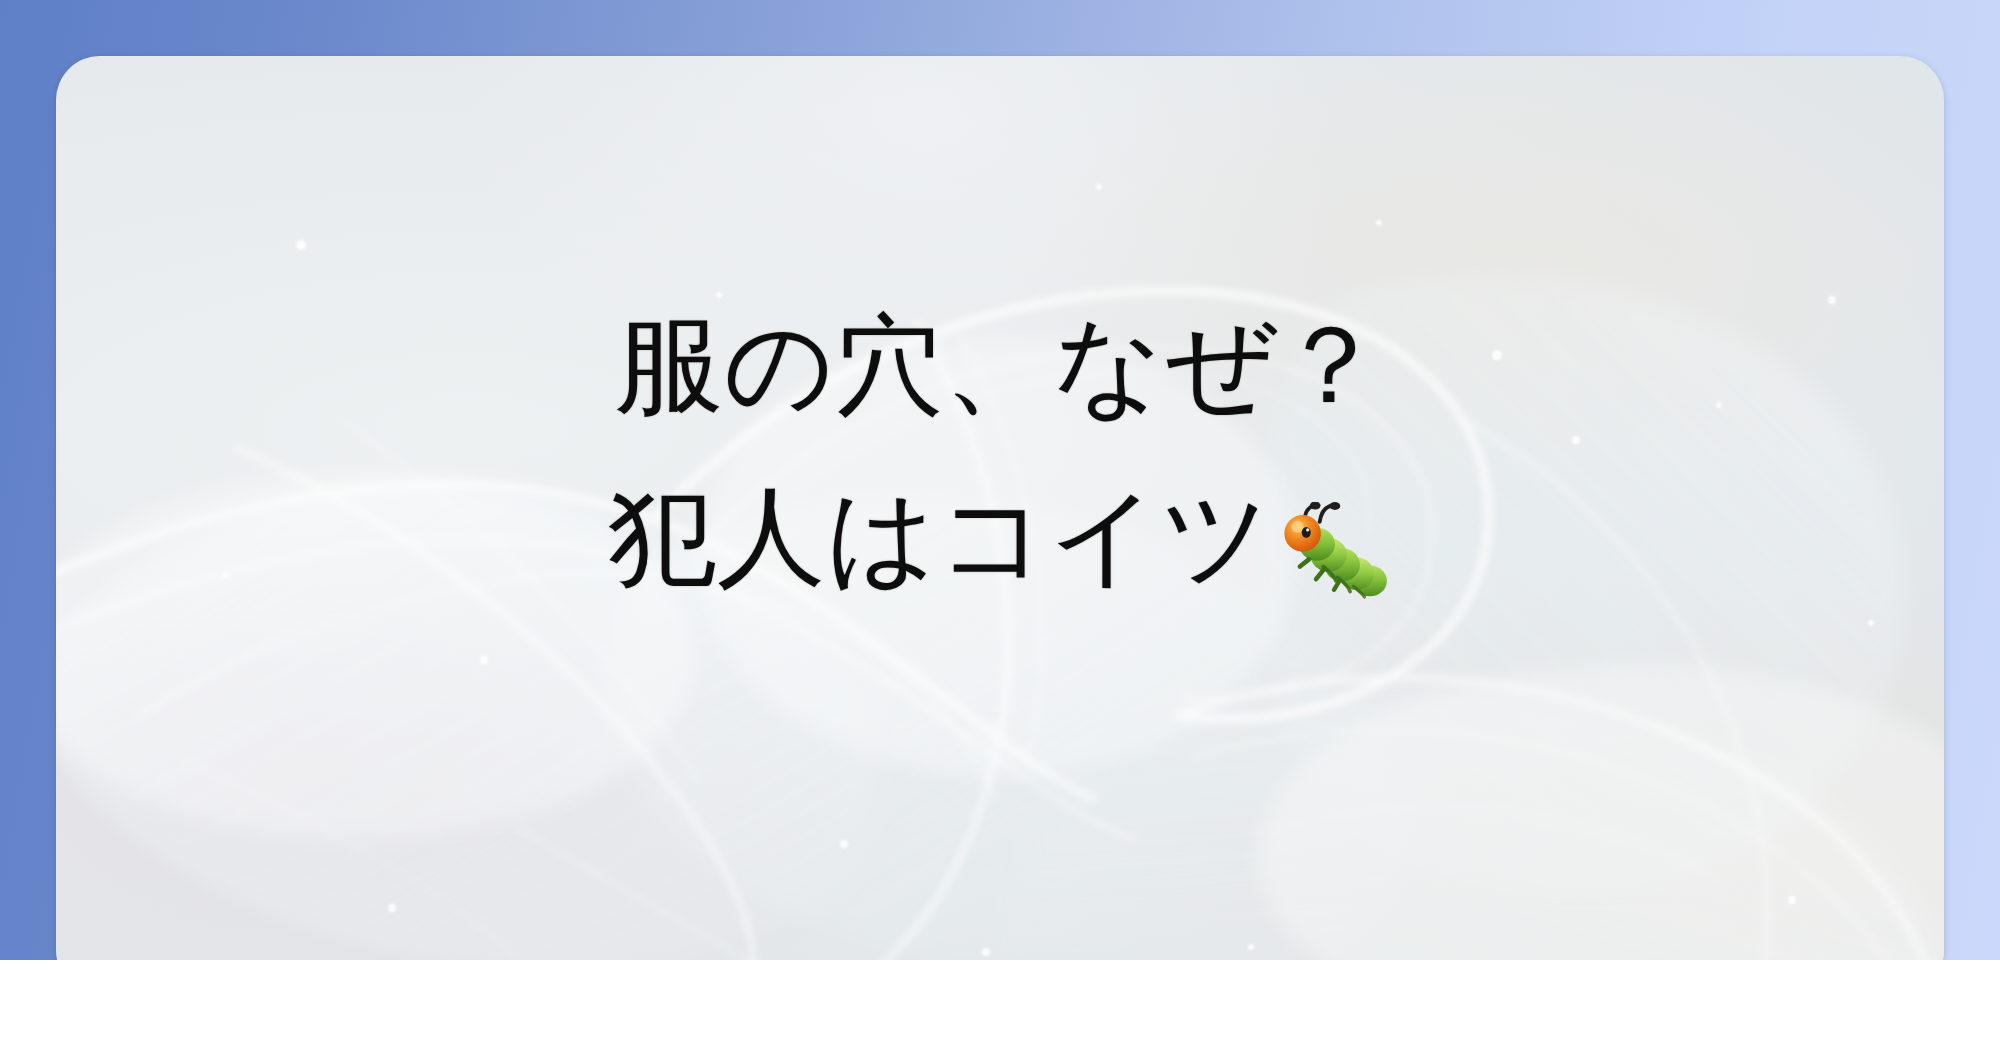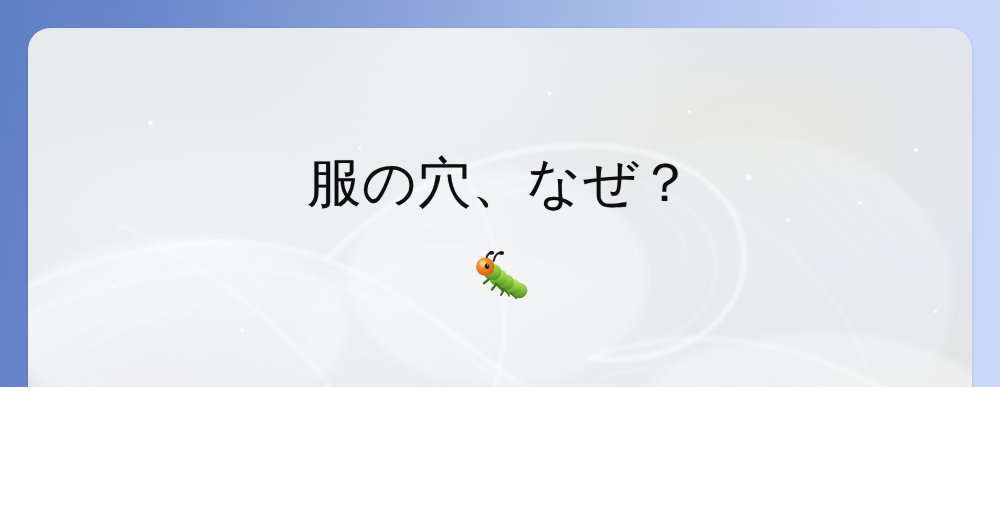--- a/index.html
+++ b/index.html
@@ -12,21 +12,21 @@
     width: 1000px;
     height: 525px;
     overflow: hidden;
     font-family: "DejaVu Sans", "Liberation Sans", sans-serif;
   }
 
   
   .frame {
     position: relative;
     width: 1000px;
-    height: 387px;
+    height: 480px;
     background: linear-gradient(100deg,
                 #5f7fc6 0%,
                 #6a88cb 14%,
                 #8ba3d9 38%,
                 #aec1ec 62%,
                 #c3d2f7 82%,
                 #cbd8fa 100%);
     overflow: hidden;
   }
 
@@ -188,21 +188,21 @@
       <span class="sparkle" style="left:330px;top:118px;width:3px;height:3px;"></span>
       <span class="sparkle" style="left:660px;top:82px;width:3.2px;height:3.2px;"></span>
       <span class="sparkle" style="left:520px;top:64px;width:2.8px;height:2.8px;"></span>
     </div>
 
     <div class="headline">
       <span class="line">
         <span>服の穴、なぜ？</span>
       </span>
       <span class="line">
-        <span class="emoji"><svg viewBox="0 0 64 58" aria-hidden="true">
+        <span>犯人はコイツ</span><span class="emoji"><svg viewBox="0 0 64 58" aria-hidden="true">
             <defs>
               <radialGradient id="headG" cx="38%" cy="32%" r="70%">
                 <stop offset="0%" stop-color="#fcc35a"></stop>
                 <stop offset="45%" stop-color="#f08a22"></stop>
                 <stop offset="100%" stop-color="#d4590c"></stop>
               </radialGradient>
               <linearGradient id="segG" x1="0" y1="0" x2="0" y2="1">
                 <stop offset="0%" stop-color="#b7dd5c"></stop>
                 <stop offset="45%" stop-color="#86c23c"></stop>
                 <stop offset="100%" stop-color="#4e8c1f"></stop>

